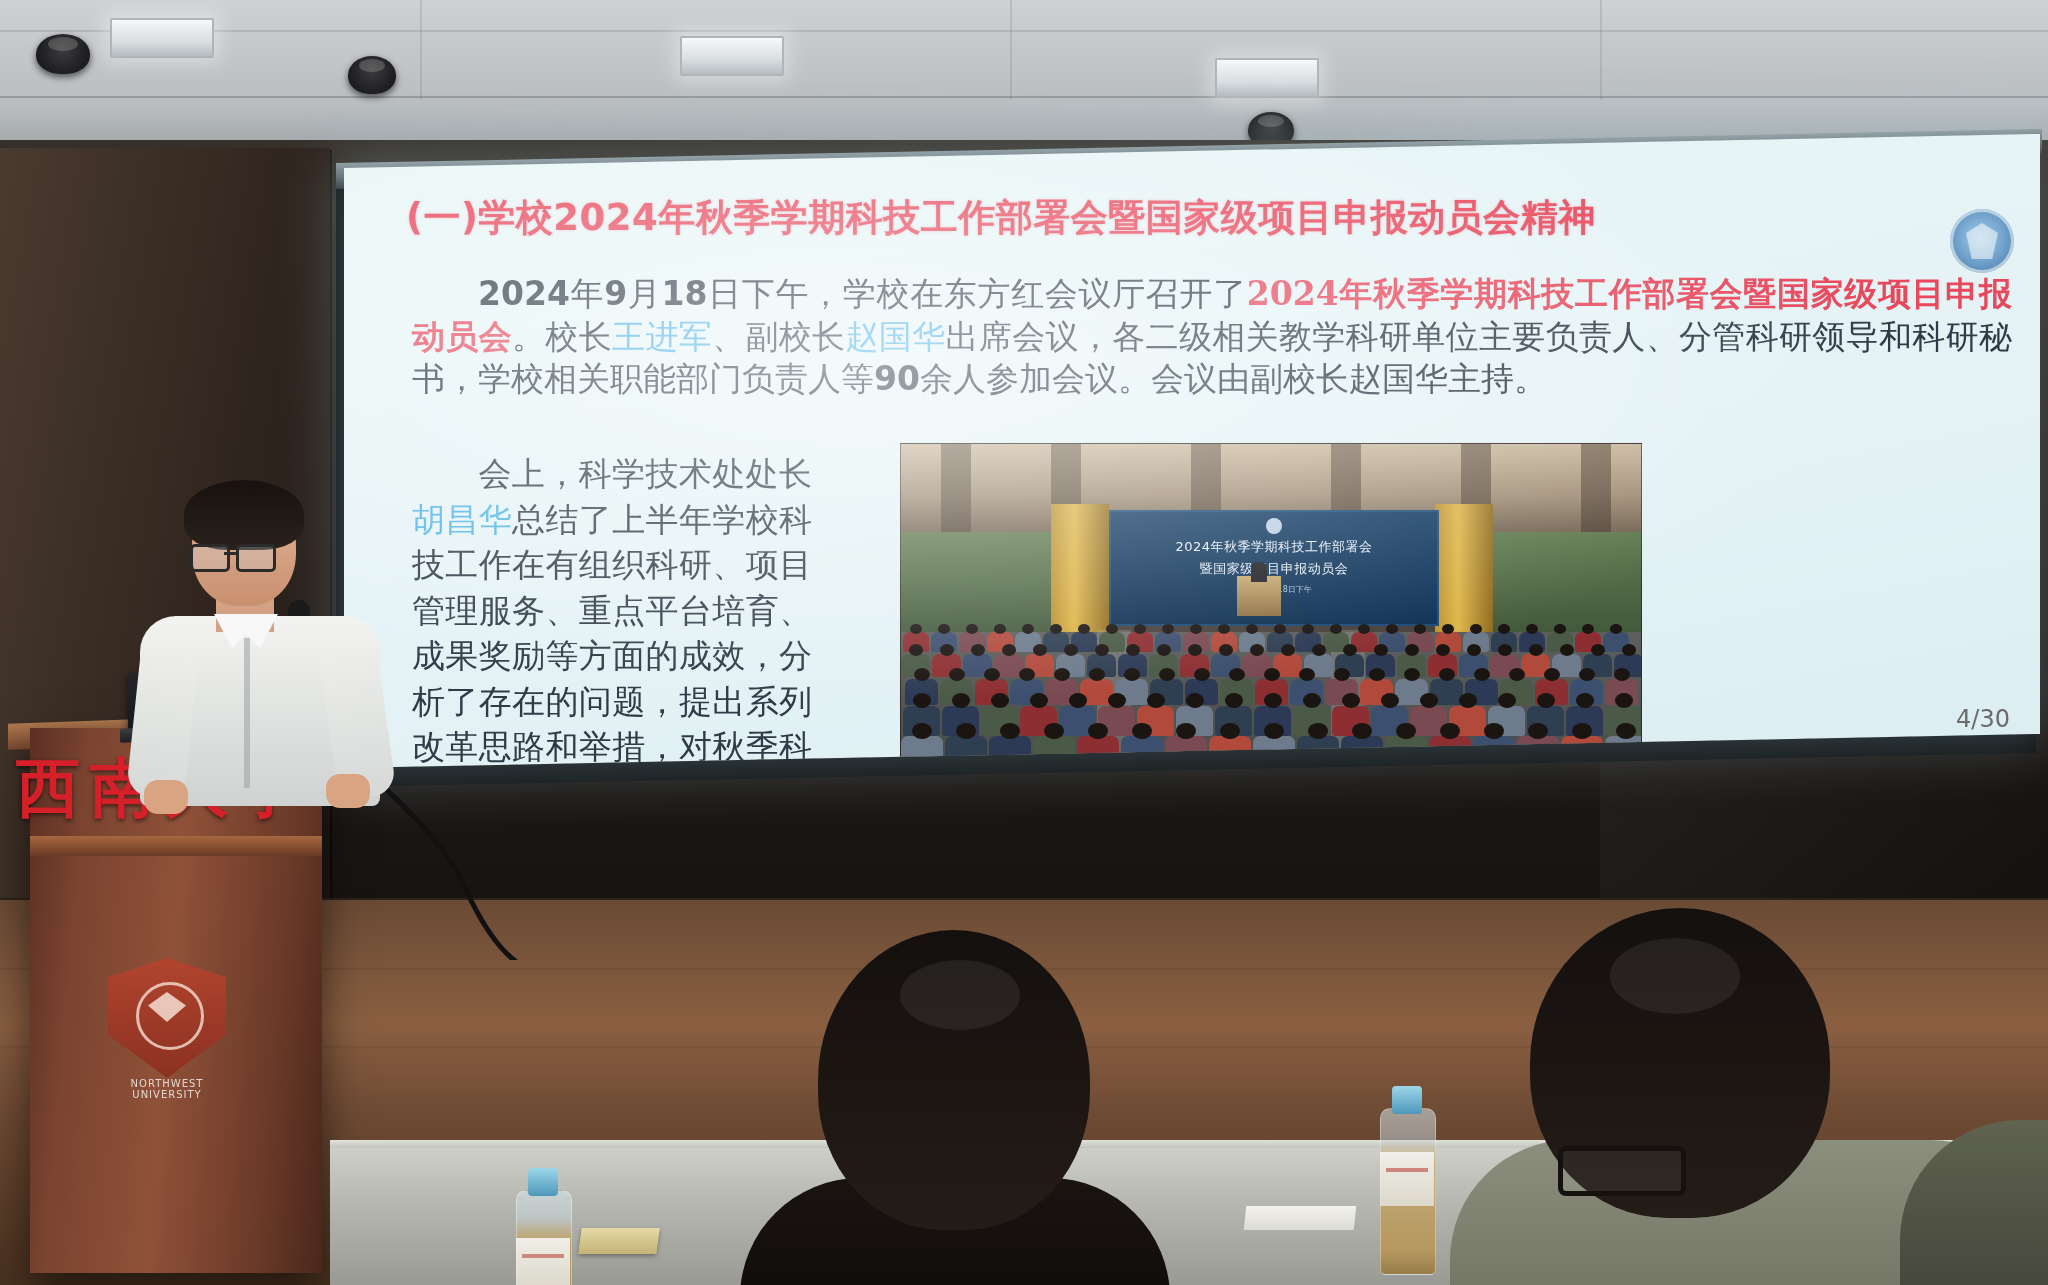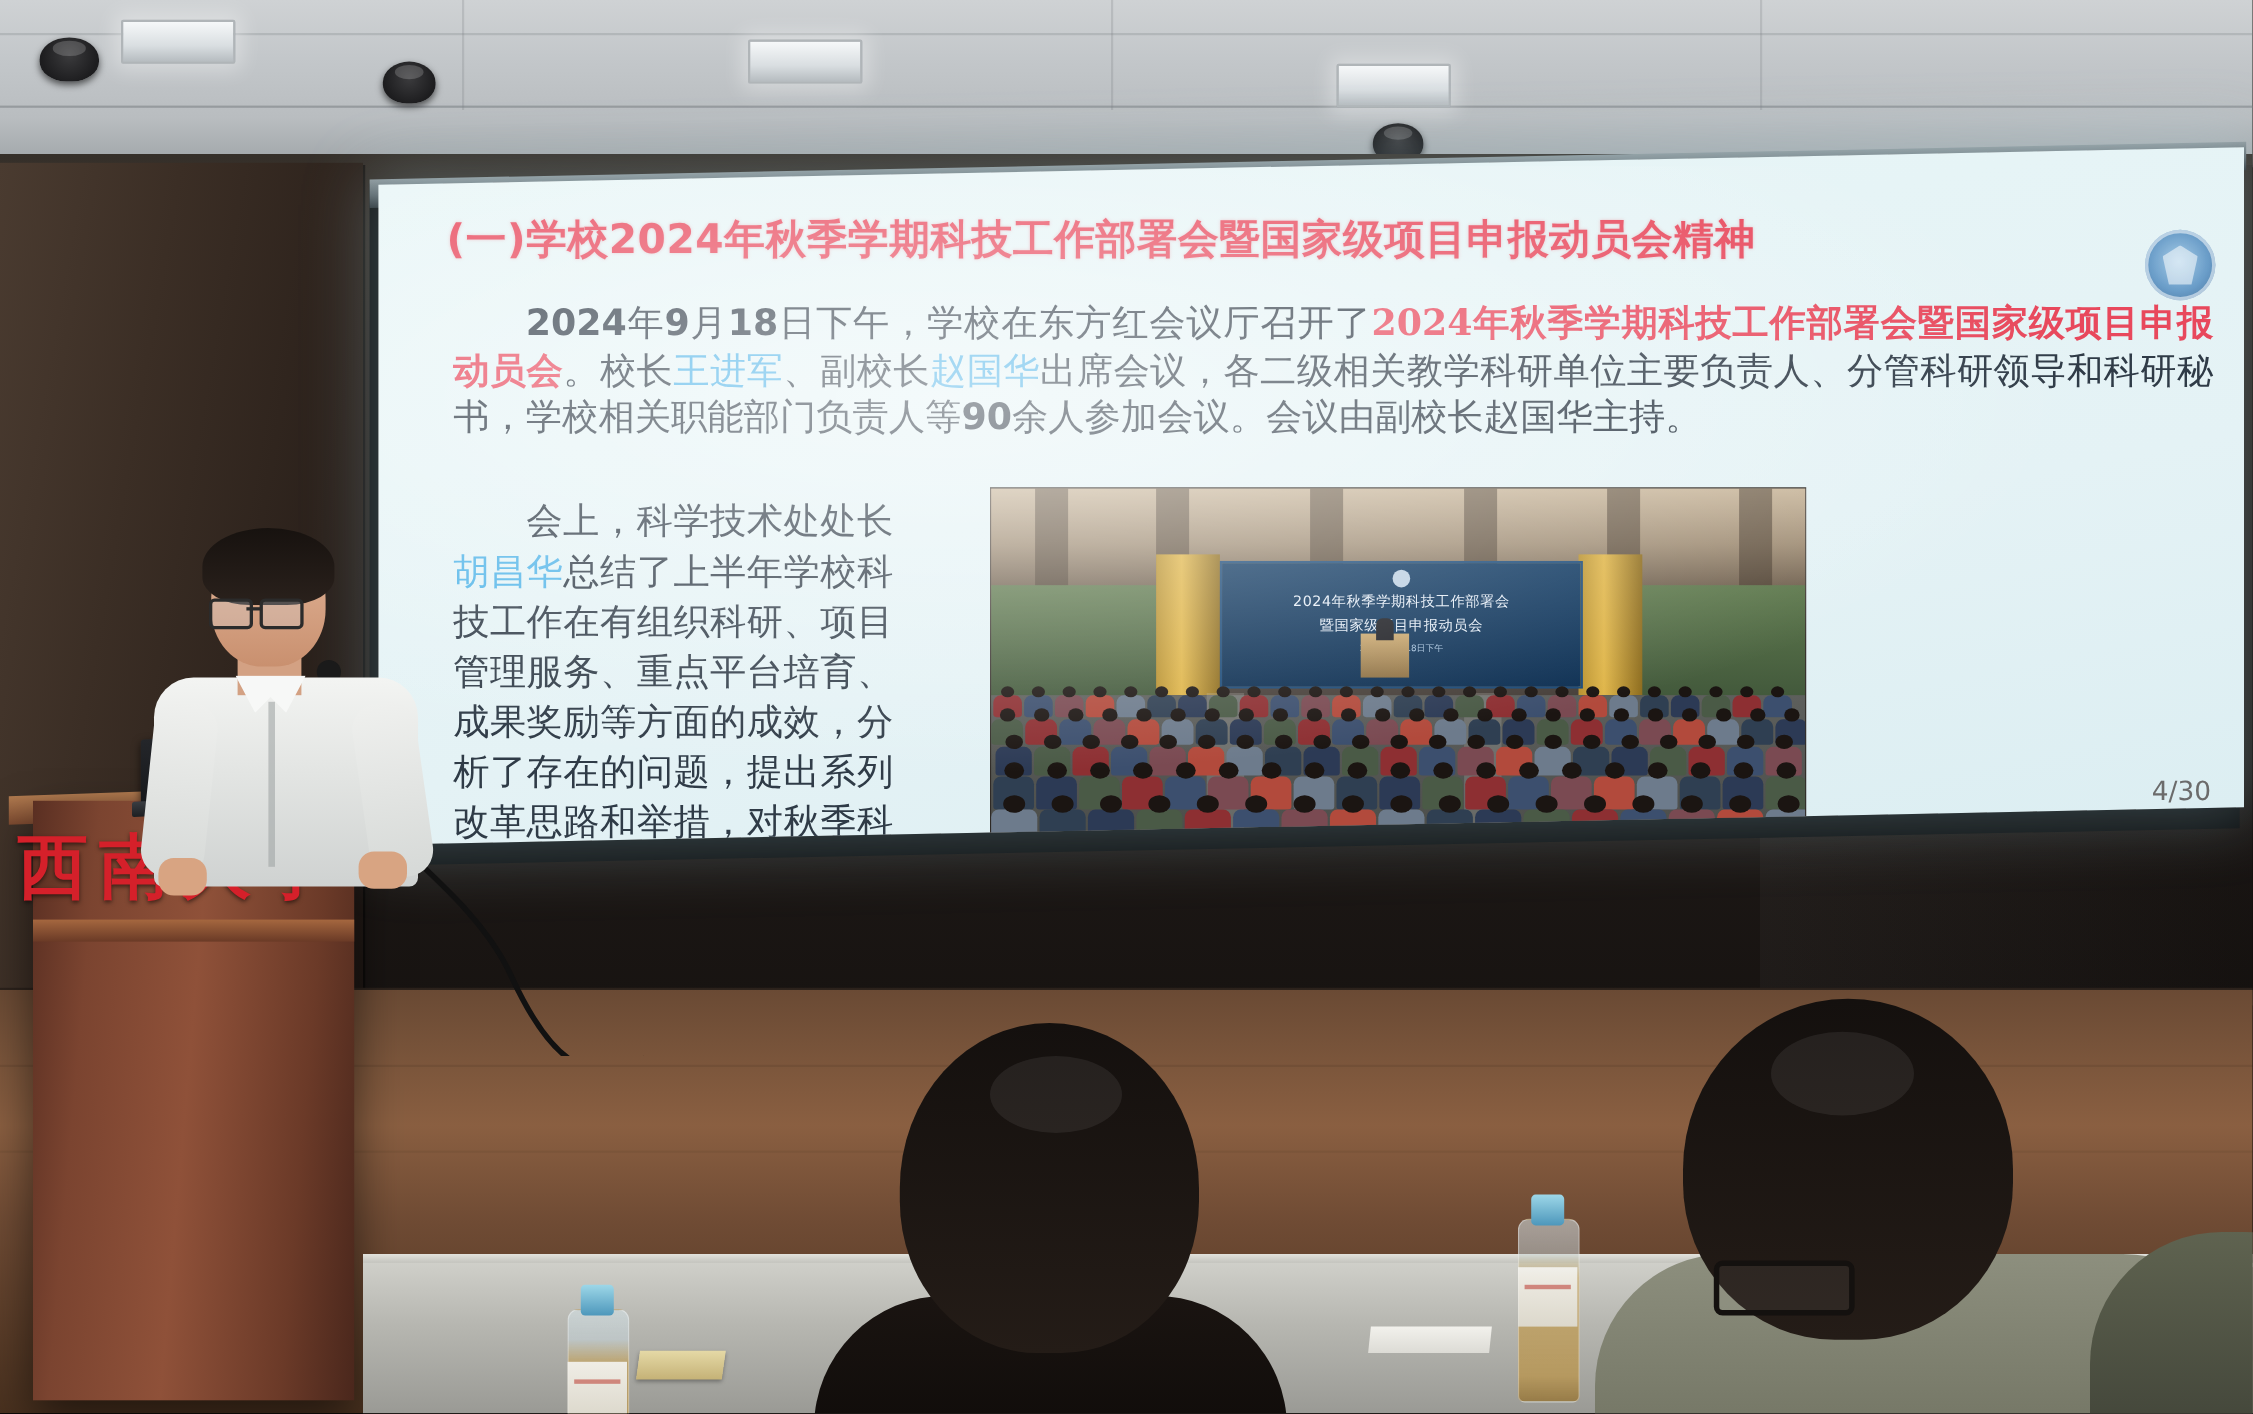--- a/index.html
+++ b/index.html
@@ -501,20 +501,27 @@
 
   <div class="floor-edge"></div>
   <div class="stage-floor"></div>
   <div class="floor-line" style="left:0;top:968px;width:2048px;opacity:.35;"></div>
   <div class="floor-line" style="left:0;top:1046px;width:2048px;opacity:.25;"></div>
 
   <div class="podium-top"></div>
   <div class="podium"></div>
   <div class="podium-band"></div>
   <div class="podium-text">西南大学</div>
+  <div class="podium-emblem">
+    <div class="emblem-shield">
+      <div class="emblem-inner"></div>
+      <div class="emblem-cap"></div>
+    </div>
+    <div class="emblem-label">NORTHWEST UNIVERSITY</div>
+  </div>
 
   <div class="laptop-screen"></div>
   <div class="laptop-base"></div>
   <div class="mic-arm"></div>
   <div class="mic-head"></div>
   <svg class="cable" width="420" height="300" style="left:286px;top:700px;">
     <path d="M20,10 C70,70 150,120 180,190 C215,265 250,290 300,262" stroke="#111" stroke-width="5" fill="none"></path>
   </svg>
 
   <div class="person">

